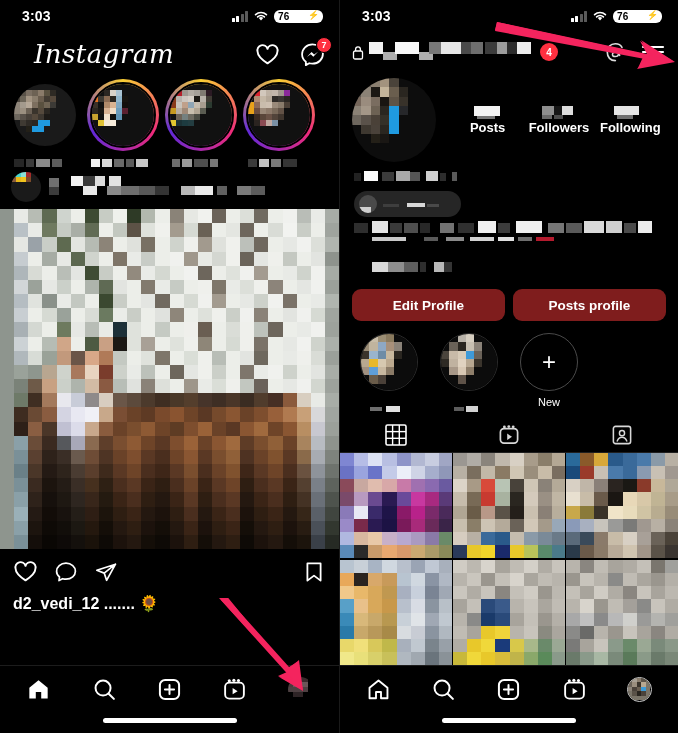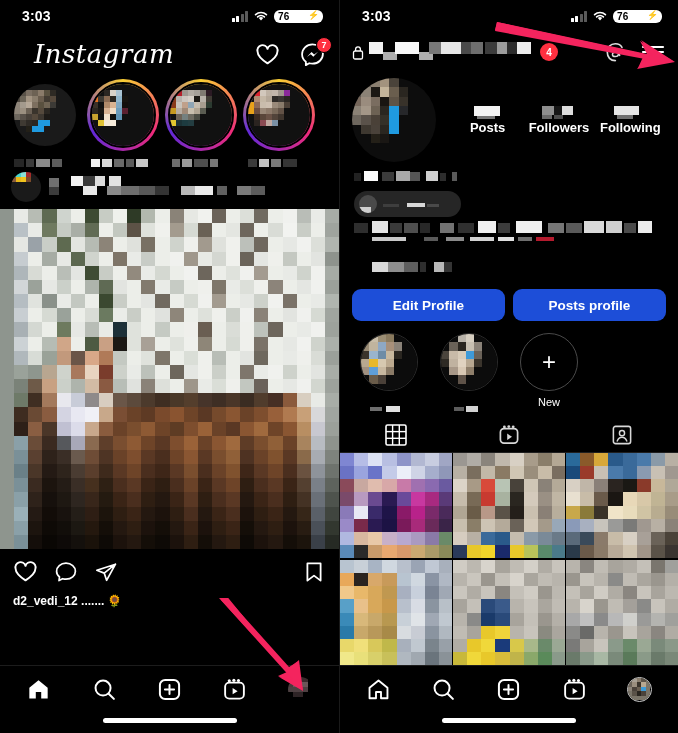--- a/index.html
+++ b/index.html
@@ -72,21 +72,21 @@
 
   
   .post-head { display:flex; align-items:center; gap:8px; padding:7px 11px; }
   .post-head .pav { width:30px; height:30px; border-radius:50%; overflow:hidden; flex:0 0 auto; }
   .post-img { width:339px; height:340px; overflow:hidden; }
   .actions { display:flex; align-items:center; padding:10px 13px 4px 13px; }
   .actions .left { display:flex; gap:16px; align-items:center; }
   .actions .right { margin-left:auto; }
   .meta { padding:2px 13px 0 13px; color:#fff; }
   .likes { font-size:13.5px; font-weight:bold; margin-bottom:3px; }
-  .caption { font-size:12px; font-weight:bold; margin-bottom:4px; }
+  .caption { font-size:16px; font-weight:bold; margin-bottom:4px; }
   .ago { font-size:12px; color:#a8a8a8; }
 
   
   .tabbar {
     position:absolute; left:0; right:0; bottom:0; height:68px;
     display:flex; flex-direction:column; justify-content:flex-start;
     background:#000; border-top:1px solid #1c1c1c;
   }
   .tabs { display:flex; align-items:center; justify-content:space-around; height:46px; padding:0 6px; }
   .tab { display:flex; align-items:center; justify-content:center; width:48px; height:46px; position:relative; }
@@ -110,21 +110,21 @@
   .bio-row { margin-bottom:5px; }
   .thread-pill {
     display:inline-flex; align-items:center; gap:6px;
     background:#262626; border-radius:16px; padding:4px 12px 4px 5px;
     margin-bottom:4px;
   }
   .thread-pill .tp-av { width:18px; height:18px; border-radius:50%; overflow:hidden; }
   .see-trans { color:#fff; font-size:13.5px; font-weight:bold; padding:4px 14px 2px 14px; }
   .btnrow { display:flex; gap:8px; padding:8px 12px 0 12px; }
   .pbtn {
-    flex:1 1 0; background:#1d4ed8; color:#fff; border:none; border-radius:9px;
+    flex:1 1 0; background:#7f1d1d; color:#fff; border:none; border-radius:9px;
     height:32px; font-size:13.5px; font-weight:bold;
     font-family:"Liberation Sans", sans-serif; cursor:pointer;
   }
   .highlights { display:flex; gap:22px; padding:12px 0 0 20px; }
   .hl { width:58px; text-align:center; }
   .hl .circ { width:58px; height:58px; border-radius:50%; overflow:hidden; border:1px solid #2b2b2b; }
   .hl .newcirc {
     width:58px; height:58px; border-radius:50%; border:1px solid #4a4a4a;
     display:flex; align-items:center; justify-content:center; color:#fff; font-size:24px; font-weight:300;
   }

